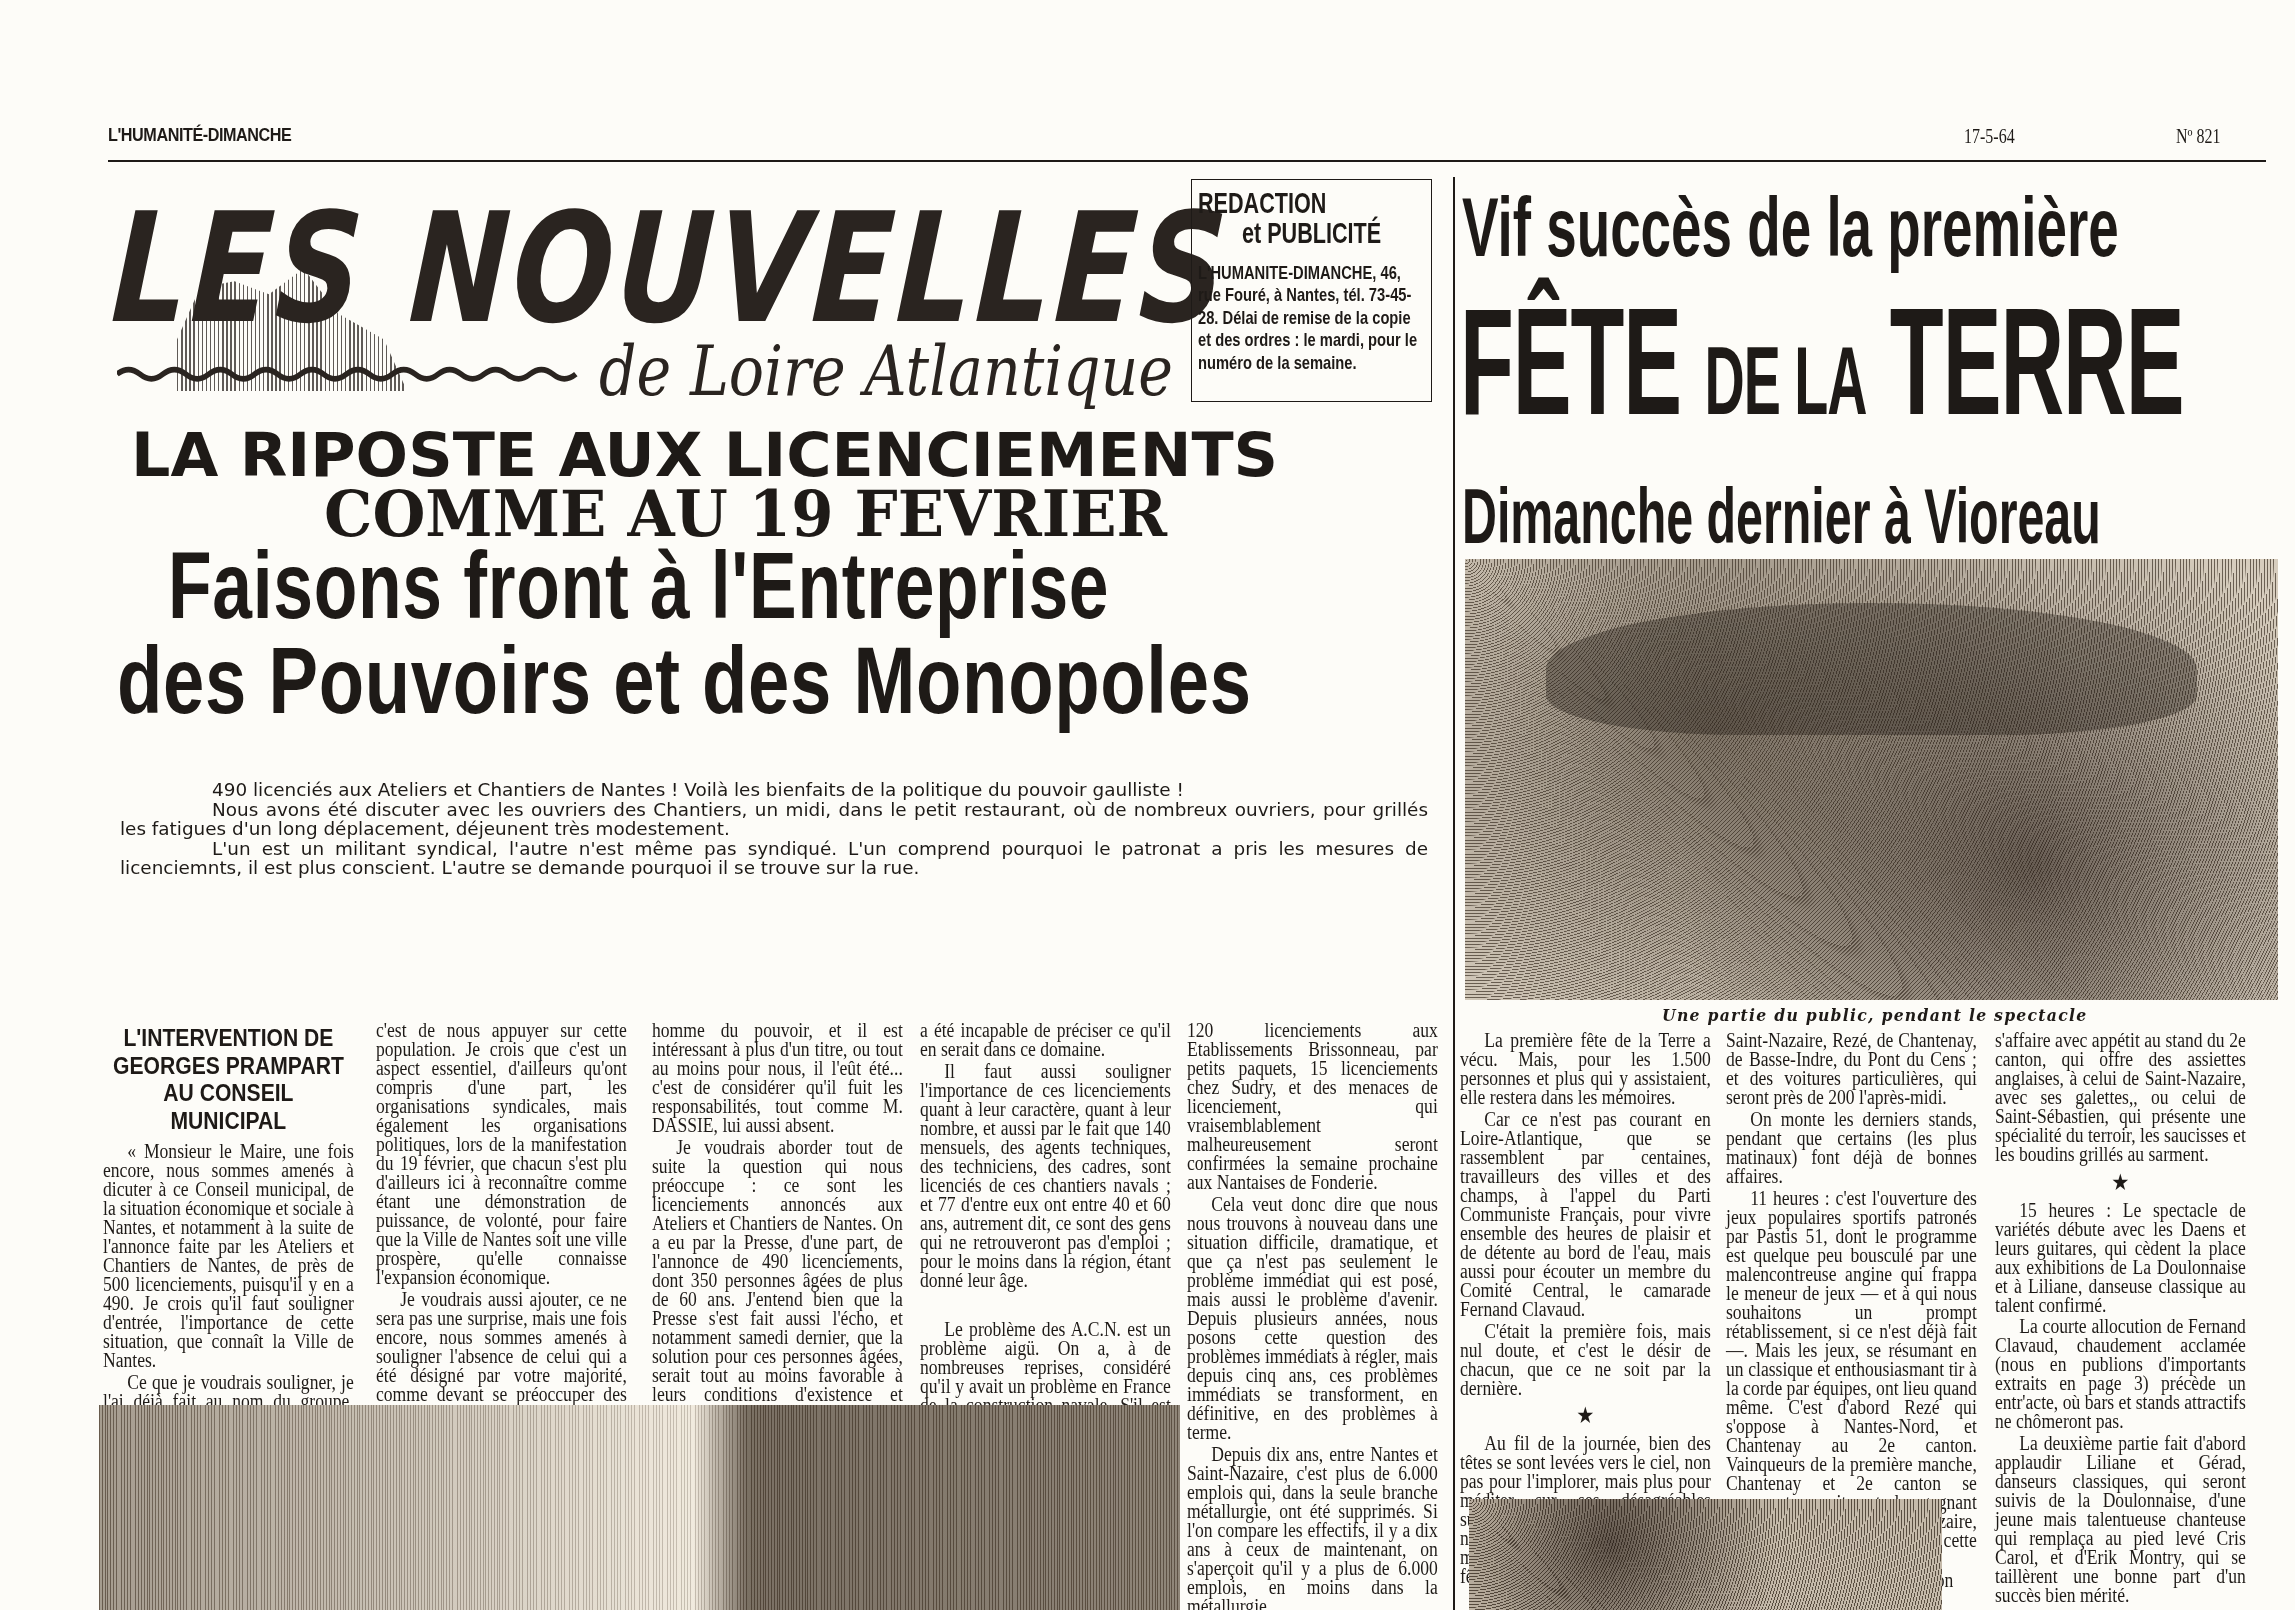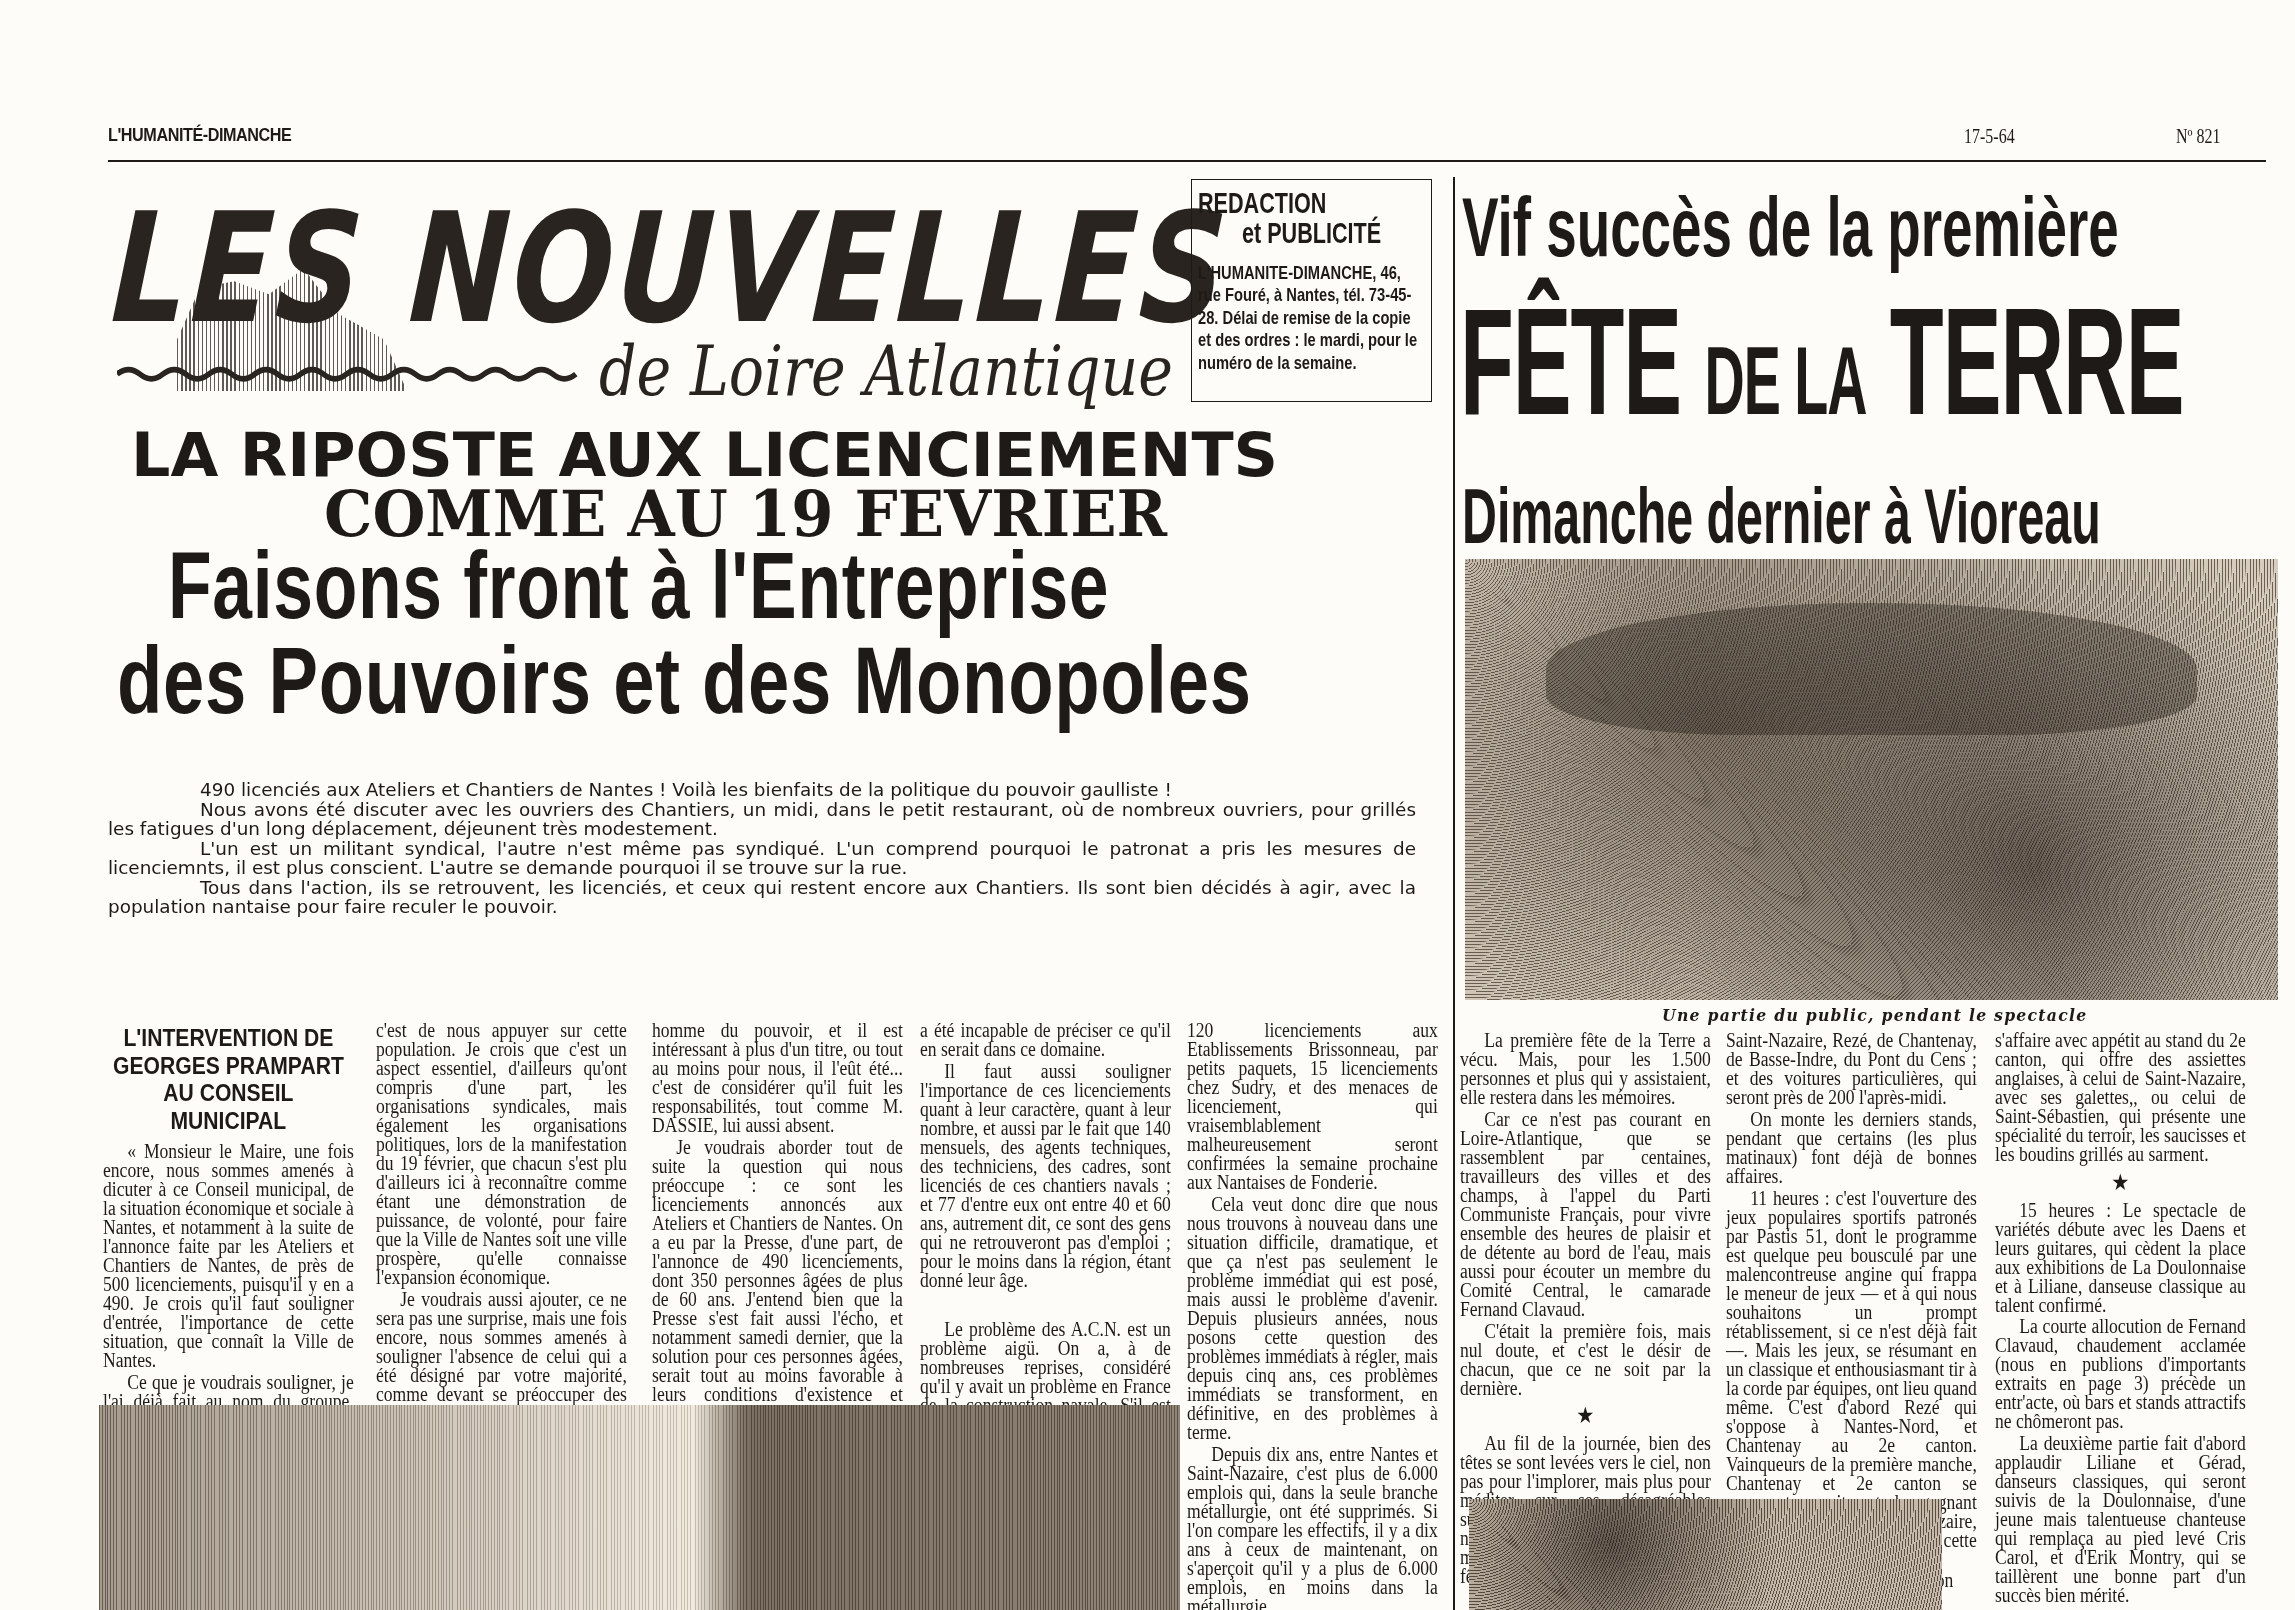--- a/index.html
+++ b/index.html
@@ -33,21 +33,21 @@
   #hl-riposte{left:131px;top:425px;font-size:60px;font-family:"DejaVu Sans","Liberation Sans",sans-serif;transform:scaleX(1.03);}
   #hl-comme{left:324px;top:482px;font-size:64px;font-family:"DejaVu Serif","Liberation Serif",serif;transform:scaleX(0.95);}
   #hl-faisons{left:168px;top:539px;font-size:94px;font-family:"Liberation Sans","DejaVu Sans",sans-serif;font-weight:700;transform:scaleX(0.76);letter-spacing:0.9px;}
   #hl-des{left:117px;top:634px;font-size:94px;font-family:"Liberation Sans","DejaVu Sans",sans-serif;font-weight:700;transform:scaleX(0.79);letter-spacing:0.9px;}
   
   #hr-vif{left:1462px;top:186px;font-size:83px;font-family:"Liberation Sans",sans-serif;font-weight:700;transform:scaleX(0.66);}
   #hr-fete{left:1460px;top:285px;font-size:152px;font-family:"Liberation Sans",sans-serif;font-weight:700;transform:scaleX(0.58);letter-spacing:-1.8px;}
   #hr-fete .small{font-size:96px;}
   #hr-dimanche{left:1462px;top:477px;font-size:78px;font-family:"Liberation Sans",sans-serif;font-weight:700;transform:scaleX(0.62);}
   
-  #intro{left:108px;top:780px;width:1308px;font-size:18.4px;line-height:19px;text-align:justify;
+  #intro{left:120px;top:780px;width:1308px;font-size:18.4px;line-height:19px;text-align:justify;
      font-family:"DejaVu Sans","Liberation Sans",sans-serif;}
   #intro p{margin:0 0 0.9px 0;text-indent:92px;transform:scaleY(1);}
   
   .col{position:absolute;font-size:20px;line-height:19px;text-align:justify;hyphens:manual;
      font-family:"Liberation Serif","DejaVu Serif",serif;transform:scaleX(0.88);transform-origin:left top;}
   .col p{margin:0 0 2.8px 0;text-indent:27.5px;}
   .col h3{margin:0 0 8.3px 0;text-align:center;font-family:"Liberation Sans",sans-serif;font-weight:700;font-size:24px;line-height:27.5px;}
   .col .gap{height:27.5px;}
   .star{text-align:center;font-size:23px;line-height:27.5px;margin:4.6px 0;}
   
@@ -106,21 +106,20 @@
 </div>
 <div class="hl" id="hr-dimanche">Dimanche dernier à Vioreau</div>
 
 <div class="photo" id="photo-crowd"></div>
 <div class="abs" id="photo-caption">Une partie du public, pendant le spectacle</div>
 
 <div class="abs" id="intro">
   <p>490 licenciés aux Ateliers et Chantiers de Nantes ! Voilà les bienfaits de la politique du pouvoir gaulliste !</p>
   <p>Nous avons été discuter avec les ouvriers des Chantiers, un midi, dans le petit restaurant, où de nombreux ouvriers, pour grillés les fatigues d'un long déplacement, déjeunent très modestement.</p>
   <p>L'un est un militant syndical, l'autre n'est même pas syndiqué. L'un comprend pourquoi le patronat a pris les mesures de licenciemnts, il est plus conscient. L'autre se demande pourquoi il se trouve sur la rue.</p>
-  <p>Tous dans l'action, ils se retrouvent, les licenciés, et ceux qui restent encore aux Chantiers. Ils sont bien décidés à agir, avec la population nantaise pour faire reculer le pouvoir.</p>
 </div>
 
 <div class="col" style="left:103px;top:1024px;width:285px;">
   <h3>L'INTERVENTION DE GEORGES PRAMPART AU CONSEIL MUNICIPAL</h3>
   <p>« Monsieur le Maire, une fois encore, nous sommes amenés à dicuter à ce Conseil municipal, de la situation économique et sociale à Nantes, et notamment à la suite de l'annonce faite par les Ateliers et Chantiers de Nantes, de près de 500 licenciements, puisqu'il y en a 490. Je crois qu'il faut souligner d'entrée, l'importance de cette situation, que connaît la Ville de Nantes.</p>
   <p>Ce que je voudrais souligner, je l'ai déjà fait au nom du groupe, c'est que cette Assemblée communale a un certain nombre de pouvoirs, et les pouvoirs qu'elle détient, ce sont les pouvoirs de la population, et si nous voulons remédier à la situation que nous connaissons à nouveau à Nantes,</p>
 </div>
 <div class="col" style="left:376px;top:1021px;width:285px;">
   <p style="text-indent:0">c'est de nous appuyer sur cette population. Je crois que c'est un aspect essentiel, d'ailleurs qu'ont compris d'une part, les organisations syndicales, mais également les organisations politiques, lors de la manifestation du 19 février, que chacun s'est plu d'ailleurs ici à reconnaître comme étant une démonstration de puissance, de volonté, pour faire que la Ville de Nantes soit une ville prospère, qu'elle connaisse l'expansion économique.</p>
   <p>Je voudrais aussi ajouter, ce ne sera pas une surprise, mais une fois encore, nous sommes amenés à souligner l'absence de celui qui a été désigné par votre majorité, comme devant se préoccuper des problèmes d'expansion économique, M. REY.</p>

